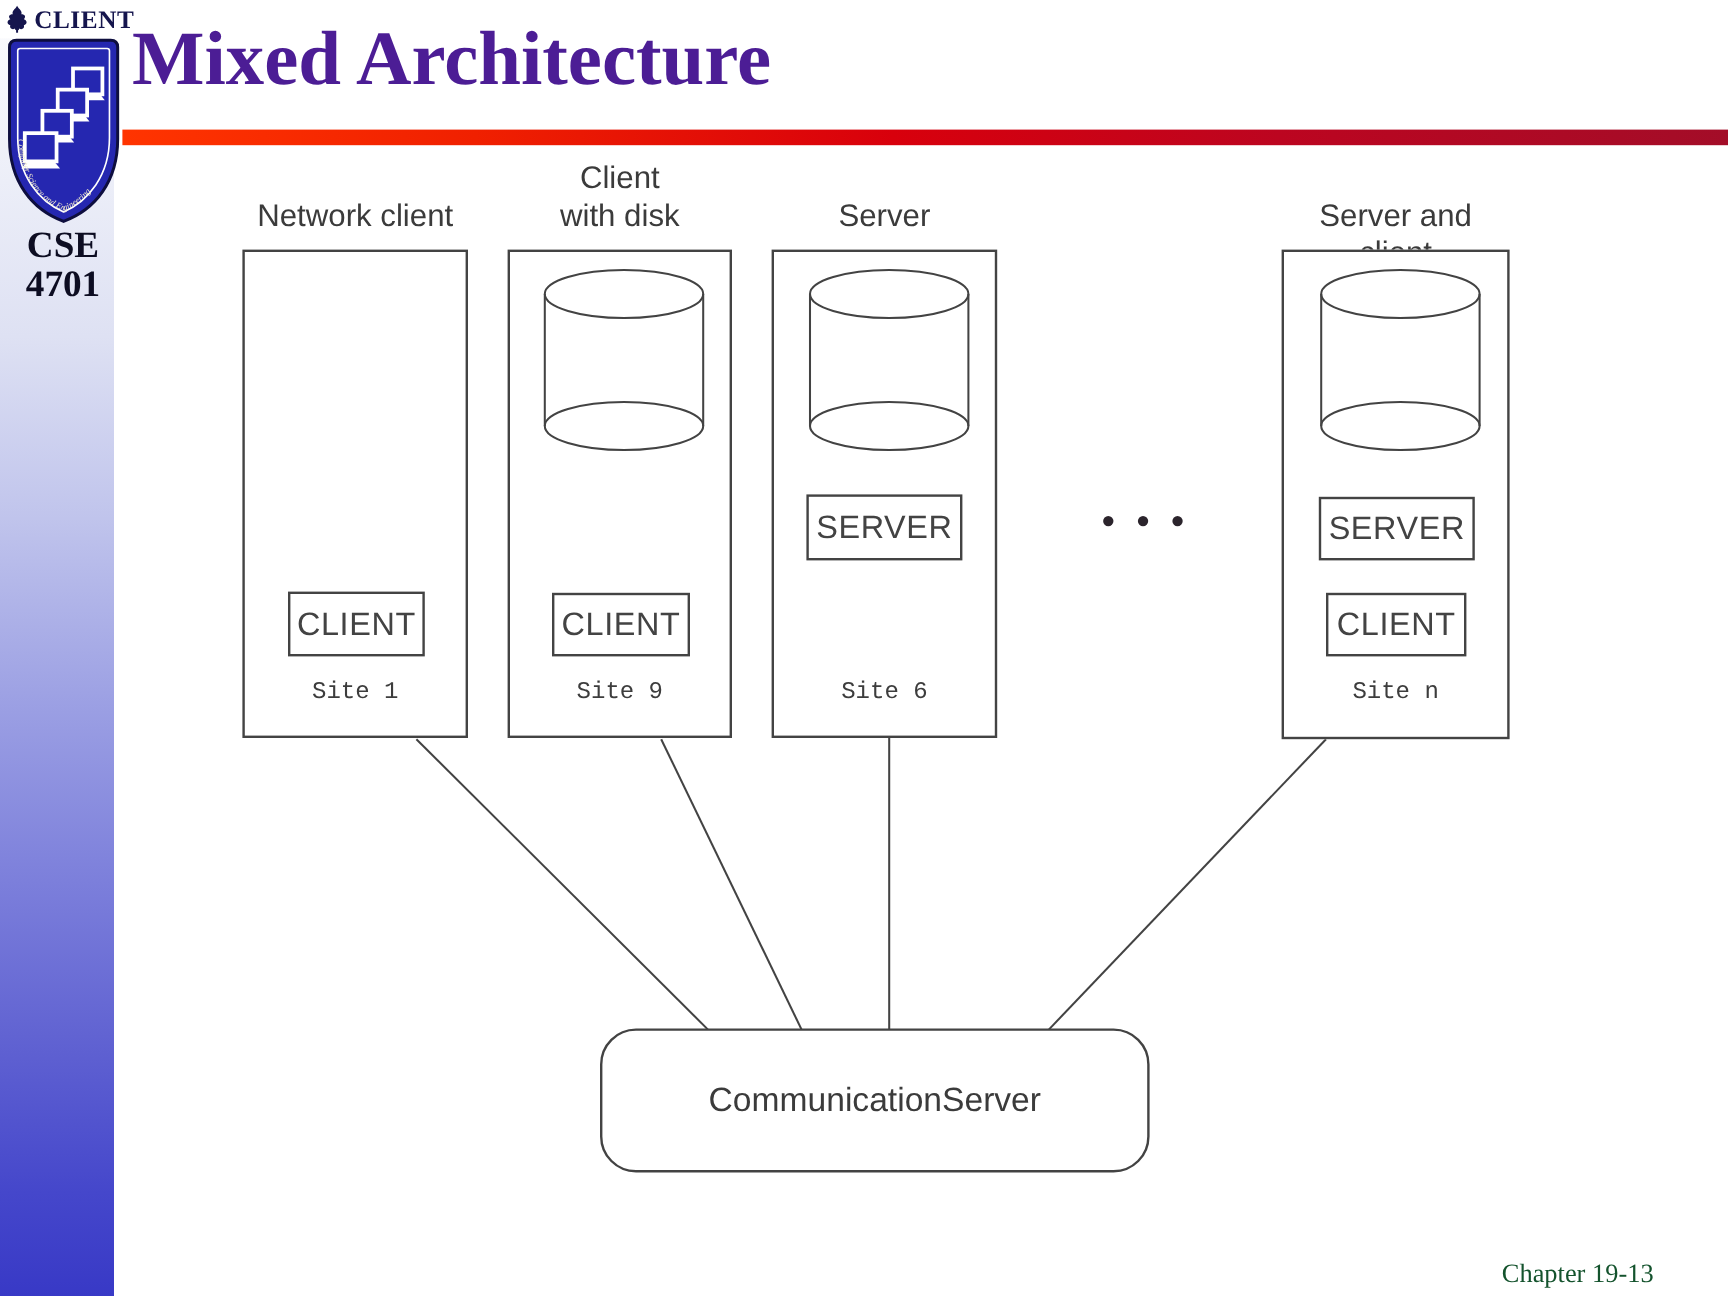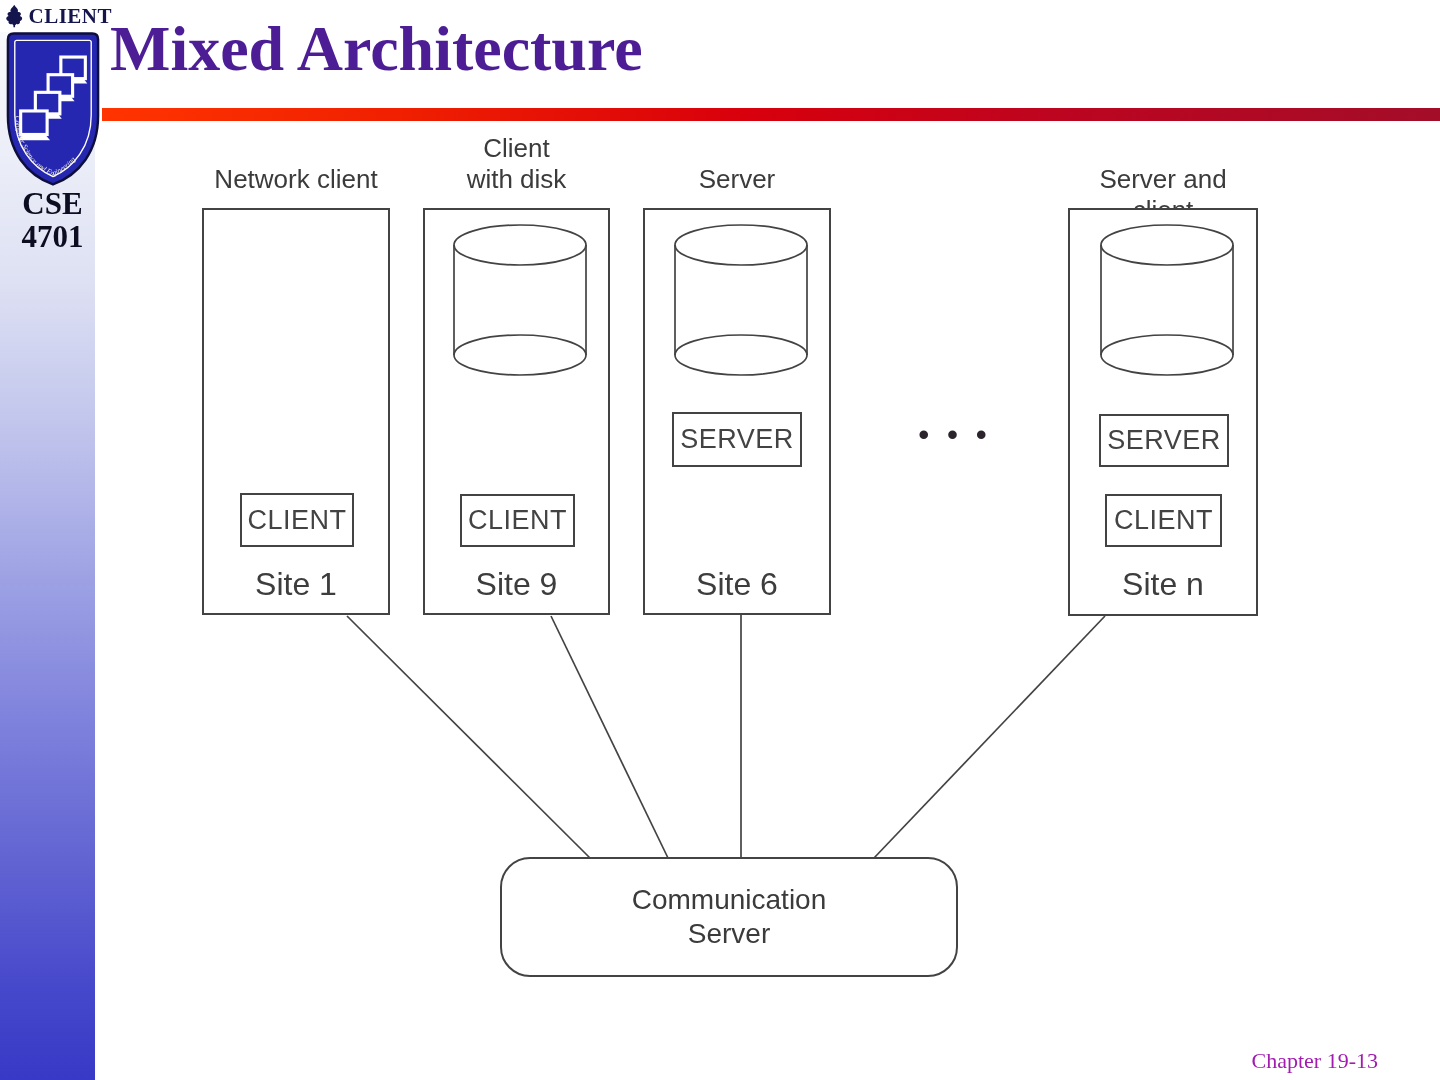--- a/index.html
+++ b/index.html
@@ -48,41 +48,41 @@
     position: absolute; border: 2px solid #434343; background: #ffffff;
   }
   .cyl { position: absolute; }
   .inner-box {
     position: absolute; border: 2px solid #434343; background: #ffffff;
     display: flex; align-items: center; justify-content: center;
     font-size: 27px; color: #434343; letter-spacing: 0.5px;
   }
   .site-label {
     position: absolute; left: 0; top: 356px; width: 100%; text-align: center;
-    font-size: 32px; color: #3d3d3d;
+    font-size: 20px; color: #3d3d3d; font-family: Liberation Mono, monospace;
   }
   .top-label {
     position: absolute; text-align: center; font-size: 26px; color: #3b3b3b;
     line-height: 31px;
   }
   .dots {
     position: absolute; left: 900px; top: 418px; width: 110px; text-align: center;
     font-size: 30px; font-weight: 700; letter-spacing: 5px; color: #2b242c;
   }
   .network-box {
     position: absolute; left: 500px; top: 857px; width: 458px; height: 120px;
     border: 2px solid #434343; border-radius: 30px; background: #ffffff;
-    display: flex; flex-direction: column; align-items: center; justify-content: center;
+    display: flex; flex-direction: row; align-items: center; justify-content: center;
     font-size: 28px; color: #3b3b3b; line-height: 34px;
   }
 
   
   .footer {
     position: absolute; right: 62px; top: 1048px;
-    font-family: "Liberation Serif", serif; font-size: 22px; color: #a21caf;
+    font-family: "Liberation Serif", serif; font-size: 22px; color: #14532d;
   }
 </style>
 </head>
 <body>
 
 <div class="slide">
 
   <div class="sidebar">
     <div class="uconn-strip">
       <svg width="22" height="24" viewBox="0 0 20 22">

